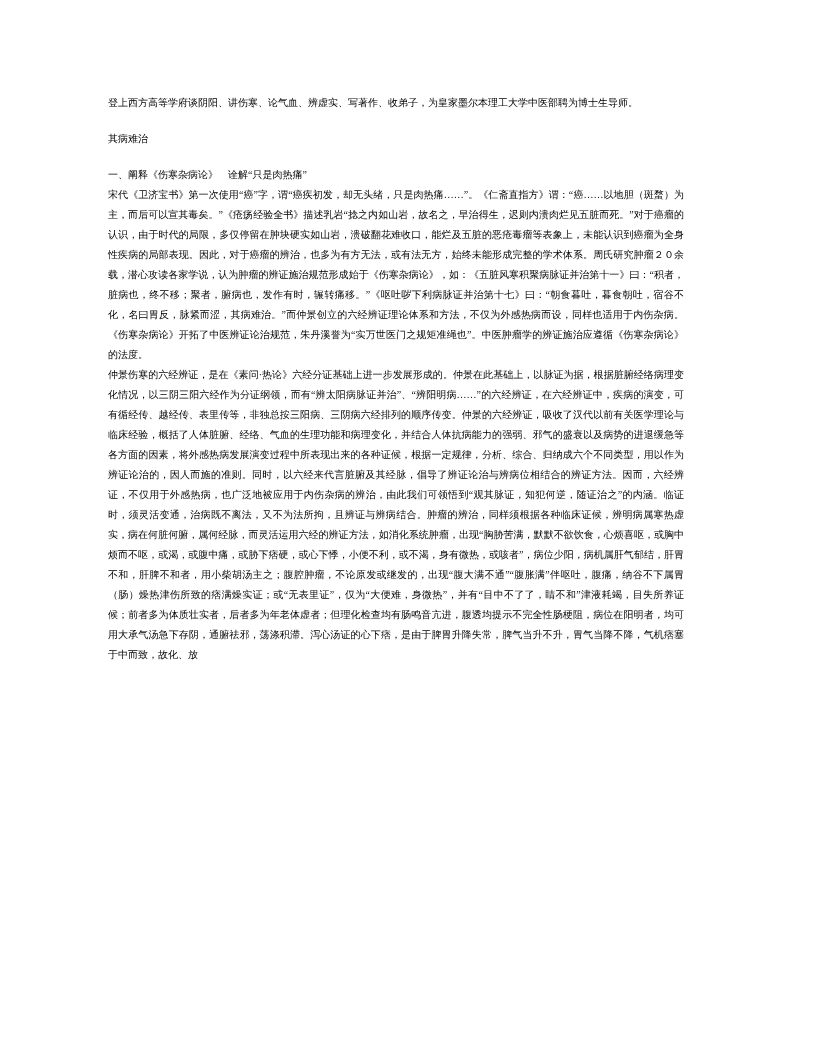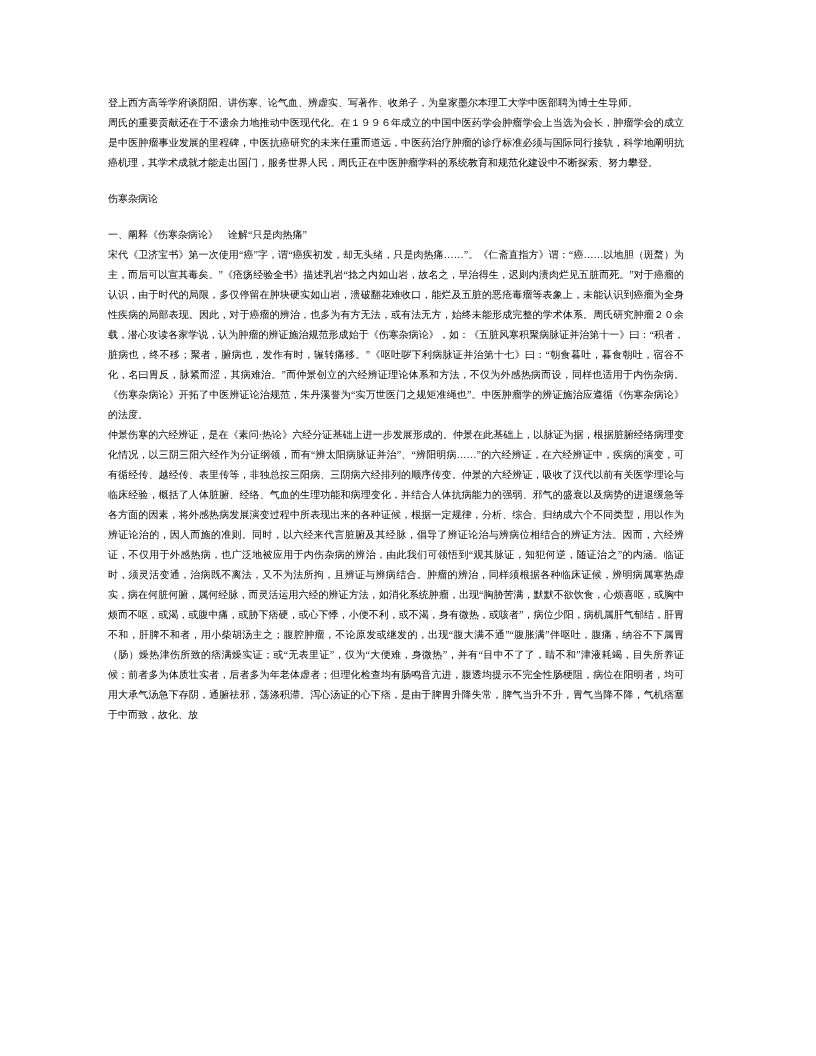--- a/index.html
+++ b/index.html
@@ -37,21 +37,20 @@
   .block.heading {
     font-weight: normal;
   }
 </style>
 </head>
 <body>
 
 <div class="page">
   <div class="content">
       <div class="block para">登上西方高等学府谈阴阳、讲伤寒、论气血、辨虚实、写著作、收弟子，为皇家墨尔本理工大学中医部聘为博士生导师。</div>
-      <div class="block para">周氏的重要贡献还在于不遗余力地推动中医现代化。在１９９６年成立的中国中医药学会肿瘤学会上当选为会长，肿瘤学会的成立是中医肿瘤事业发展的里程碑，中医抗癌研究的未来任重而道远，中医药治疗肿瘤的诊疗标准必须与国际同行接轨，科学地阐明抗癌机理，其学术成就才能走出国门，服务世界人民，周氏正在中医肿瘤学科的系统教育和规范化建设中不断探索、努力攀登。</div>
       <div class="block spacer"></div>
-      <div class="block heading">伤寒杂病论</div>
+      <div class="block heading">其病难治</div>
       <div class="block spacer"></div>
       <div class="block para">一、阐释《伤寒杂病论》　诠解“只是肉热痛”</div>
       <div class="block para">宋代《卫济宝书》第一次使用“癌”字，谓“癌疾初发，却无头绪，只是肉热痛……”。《仁斋直指方》谓：“癌……以地胆（斑蝥）为主，而后可以宣其毒矣。”《疮疡经验全书》描述乳岩“捻之内如山岩，故名之，早治得生，迟则内溃肉烂见五脏而死。”对于癌瘤的认识，由于时代的局限，多仅停留在肿块硬实如山岩，溃破翻花难收口，能烂及五脏的恶疮毒瘤等表象上，未能认识到癌瘤为全身性疾病的局部表现。因此，对于癌瘤的辨治，也多为有方无法，或有法无方，始终未能形成完整的学术体系。周氏研究肿瘤２０余载，潜心攻读各家学说，认为肿瘤的辨证施治规范形成始于《伤寒杂病论》，如：《五脏风寒积聚病脉证并治第十一》曰：“积者，脏病也，终不移；聚者，腑病也，发作有时，辗转痛移。”《呕吐哕下利病脉证并治第十七》曰：“朝食暮吐，暮食朝吐，宿谷不化，名曰胃反，脉紧而涩，其病难治。”而仲景创立的六经辨证理论体系和方法，不仅为外感热病而设，同样也适用于内伤杂病。《伤寒杂病论》开拓了中医辨证论治规范，朱丹溪誉为“实万世医门之规矩准绳也”。中医肿瘤学的辨证施治应遵循《伤寒杂病论》的法度。</div>
       <div class="block para">仲景伤寒的六经辨证，是在《素问·热论》六经分证基础上进一步发展形成的。仲景在此基础上，以脉证为据，根据脏腑经络病理变化情况，以三阴三阳六经作为分证纲领，而有“辨太阳病脉证并治”、“辨阳明病……”的六经辨证，在六经辨证中，疾病的演变，可有循经传、越经传、表里传等，非独总按三阳病、三阴病六经排列的顺序传变。仲景的六经辨证，吸收了汉代以前有关医学理论与临床经验，概括了人体脏腑、经络、气血的生理功能和病理变化，并结合人体抗病能力的强弱、邪气的盛衰以及病势的进退缓急等各方面的因素，将外感热病发展演变过程中所表现出来的各种证候，根据一定规律，分析、综合、归纳成六个不同类型，用以作为辨证论治的，因人而施的准则。同时，以六经来代言脏腑及其经脉，倡导了辨证论治与辨病位相结合的辨证方法。因而，六经辨证，不仅用于外感热病，也广泛地被应用于内伤杂病的辨治，由此我们可领悟到“观其脉证，知犯何逆，随证治之”的内涵。临证时，须灵活变通，治病既不离法，又不为法所拘，且辨证与辨病结合。肿瘤的辨治，同样须根据各种临床证候，辨明病属寒热虚实，病在何脏何腑，属何经脉，而灵活运用六经的辨证方法，如消化系统肿瘤，出现“胸胁苦满，默默不欲饮食，心烦喜呕，或胸中烦而不呕，或渴，或腹中痛，或胁下痞硬，或心下悸，小便不利，或不渴，身有微热，或咳者”，病位少阳，病机属肝气郁结，肝胃不和，肝脾不和者，用小柴胡汤主之；腹腔肿瘤，不论原发或继发的，出现“腹大满不通”“腹胀满”伴呕吐，腹痛，纳谷不下属胃（肠）燥热津伤所致的痞满燥实证；或“无表里证”，仅为“大便难，身微热”，并有“目中不了了，睛不和”津液耗竭，目失所养证候；前者多为体质壮实者，后者多为年老体虚者；但理化检查均有肠鸣音亢进，腹透均提示不完全性肠梗阻，病位在阳明者，均可用大承气汤急下存阴，通腑祛邪，荡涤积滞。泻心汤证的心下痞，是由于脾胃升降失常，脾气当升不升，胃气当降不降，气机痞塞于中而致，故化、放</div>
     </div>
 </div>
 
 </body></html>

